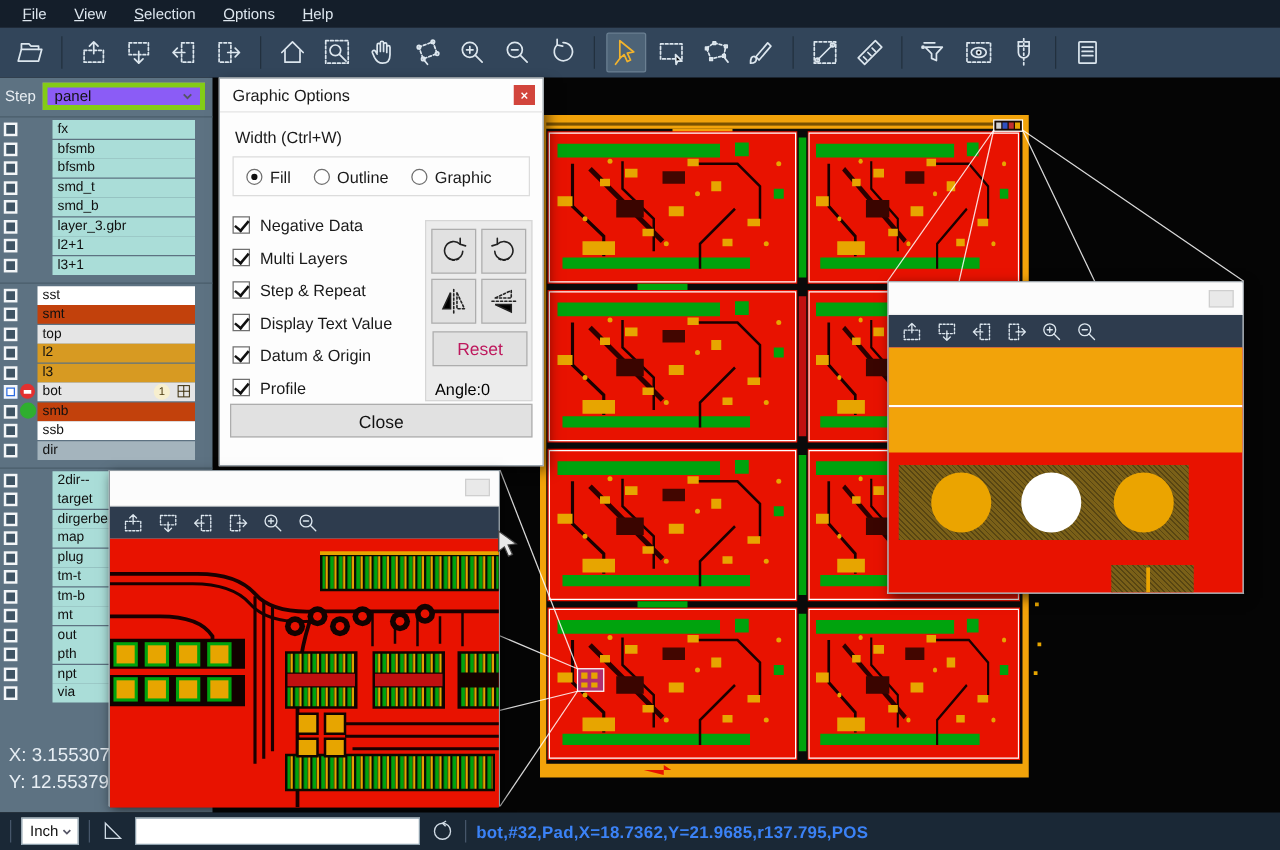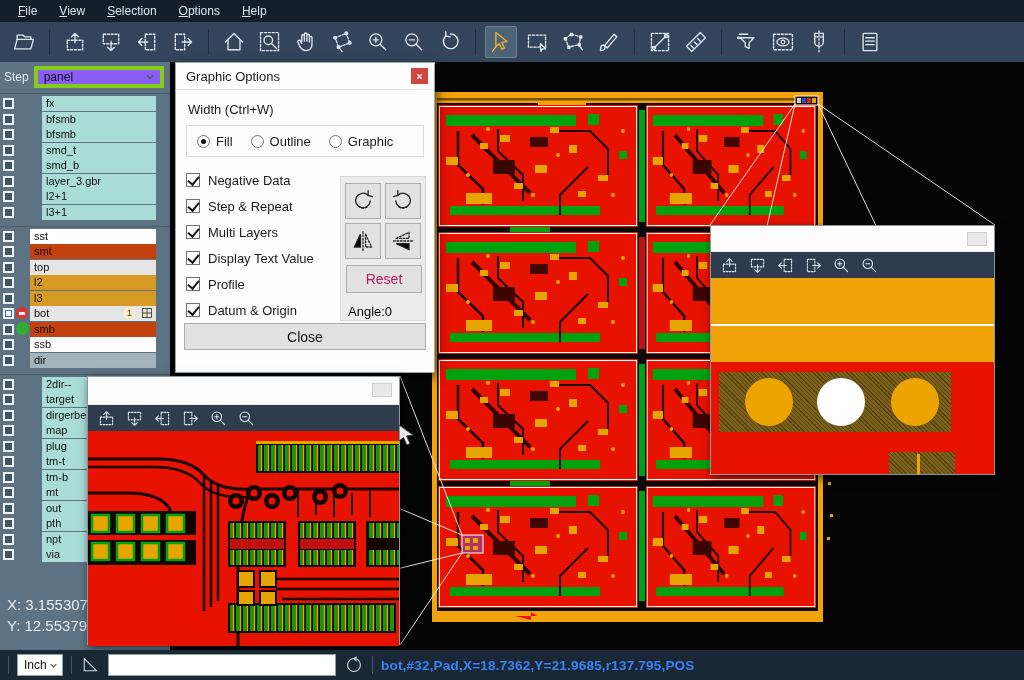--- a/index.html
+++ b/index.html
@@ -718,37 +718,37 @@
             <span>Graphic</span>
           </label>
         </div>
       <div class="chk-col">
           <label class="chk-row">
             <span class="chkbox on"></span>
             <span>Negative Data</span>
           </label>
           <label class="chk-row">
             <span class="chkbox on"></span>
-            <span>Step &amp; Repeat</span>
+            <span>Multi Layers</span>
           </label>
           <label class="chk-row">
             <span class="chkbox on"></span>
-            <span>Multi Layers</span>
+            <span>Step &amp; Repeat</span>
           </label>
           <label class="chk-row">
             <span class="chkbox on"></span>
             <span>Display Text Value</span>
           </label>
           <label class="chk-row">
             <span class="chkbox on"></span>
-            <span>Profile</span>
+            <span>Datum &amp; Origin</span>
           </label>
           <label class="chk-row">
             <span class="chkbox on"></span>
-            <span>Datum &amp; Origin</span>
+            <span>Profile</span>
           </label>
           <label class="chk-row">
             <span class="chkbox"></span>
             <span>Fullscreen Cursor</span>
           </label>
         </div>
       <div class="dlg-side">
         <div class="side-grid">
           <button class="sbtn">
               <span class="icon">

